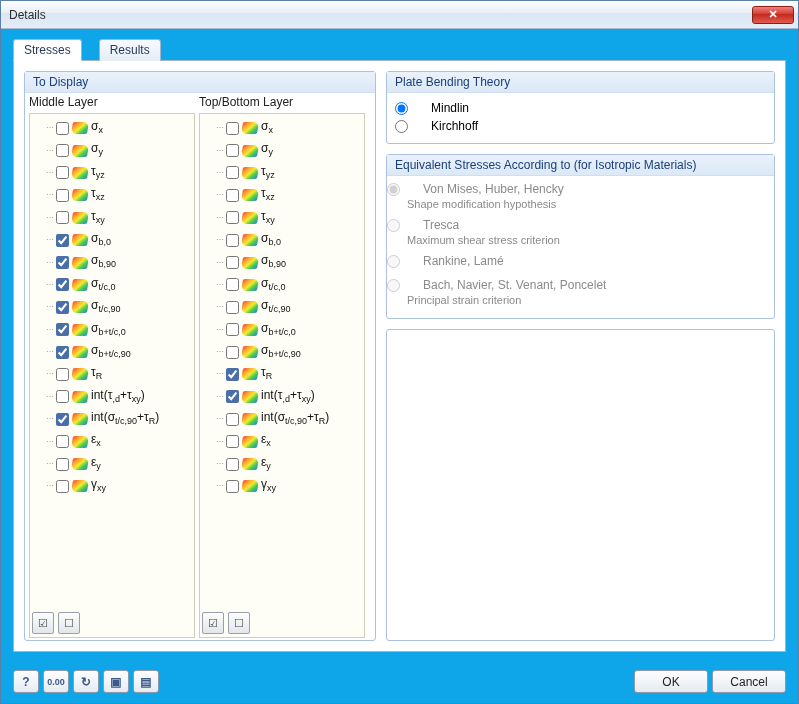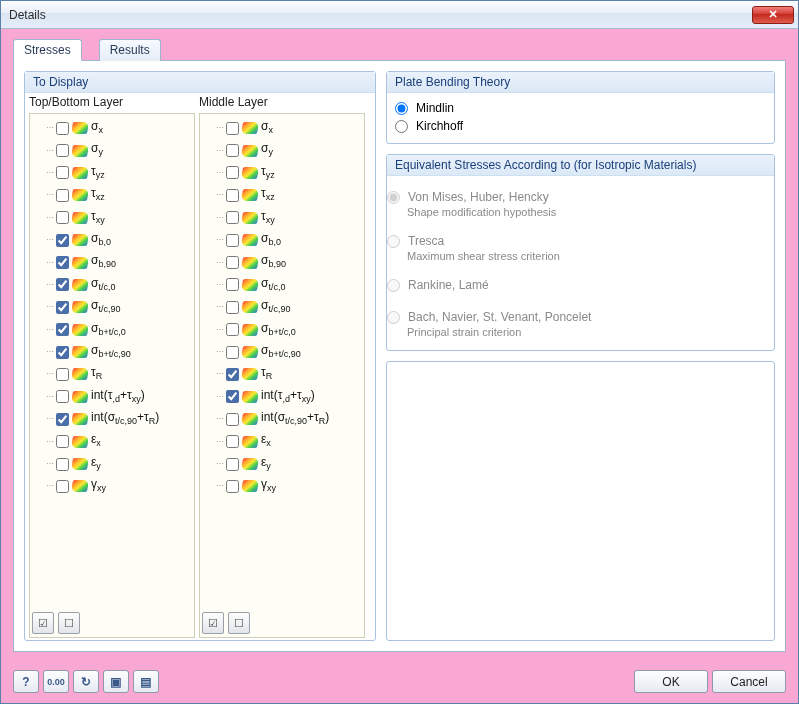--- a/index.html
+++ b/index.html
@@ -8,21 +8,21 @@
     font-family: "Segoe UI", Tahoma, Arial, sans-serif;
     font-size: 12px;
     background: #f0f0f0;
     width: 799px;
     height: 704px;
     overflow: hidden;
   }
   .window {
     width: 799px;
     height: 704px;
-    background: #f9a8d4;
+    background: #0ea5e9;
     border: 1px solid #5a7fa8;
     display: flex;
     flex-direction: column;
   }
   .titlebar {
     height: 28px;
     background: linear-gradient(to bottom, #fdfdff 0%, #e9eff7 45%, #dbe6f3 46%, #e4edf8 100%);
     border-bottom: 1px solid #a9b9cf;
     display: flex;
     align-items: center;
@@ -168,30 +168,30 @@
   .stress-icon {
     width:16px;height:12px;display:inline-block;
     background: linear-gradient(135deg,#ff3b2f 0%,#ffb12f 30%,#f7e92f 50%,#4bd14b 70%,#2f7bd1 100%);
     border-radius:2px 6px 2px 6px;
     transform: skewX(-10deg);
   }
   .item .lbl { font-size: 12px; color:#111; }
   .sub { font-size:9px; vertical-align: sub; }
 
   .radio-row {
-    display:flex;align-items:flex-end;gap:8px;
+    display:flex;align-items:center;gap:23px;
     padding:2px 0;
   }
   .radio-row input[type=radio]{margin:0;}
   .crit {
     padding: 4px 0 6px 0;
     color:#8a8a8a;
   }
   .crit .sublabel { padding-left: 20px; font-size: 11px; }
-  .crit .radio-row label { color:#8a8a8a;margin-top:8px; }
+  .crit .radio-row label { color:#8a8a8a; }
   .crit input[type=radio]{ accent-color:#888; }
 
   .right-empty {
     flex:1;
     border: 1px solid #aac2df;
     border-radius:3px;
     background:#fff;
   }
 
   .footer {
@@ -235,22 +235,22 @@
       <div class="tab active">Stresses</div>
       <div class="tab">Results</div>
     </div>
 
     <div class="panel">
 
       <div class="left-col">
         <div class="group" style="flex:1;display:flex;flex-direction:column;">
           <div class="group-title">To Display</div>
           <div class="display-headers">
+            <div class="display-col">Middle Layer</div>
             <div class="display-col">Top/Bottom Layer</div>
-            <div class="display-col">Middle Layer</div>
           </div>
           <div class="display-lists">
             <div class="treebox">
               <div class="tree-items" id="tree1">
                   <div class="item">
                     <span class="dots">⋯</span>
                     <input type="checkbox" style="">
                     <span class="stress-icon"></span>
                     <span class="lbl">σ<sub class="sub">x</sub></span>
                   </div>

